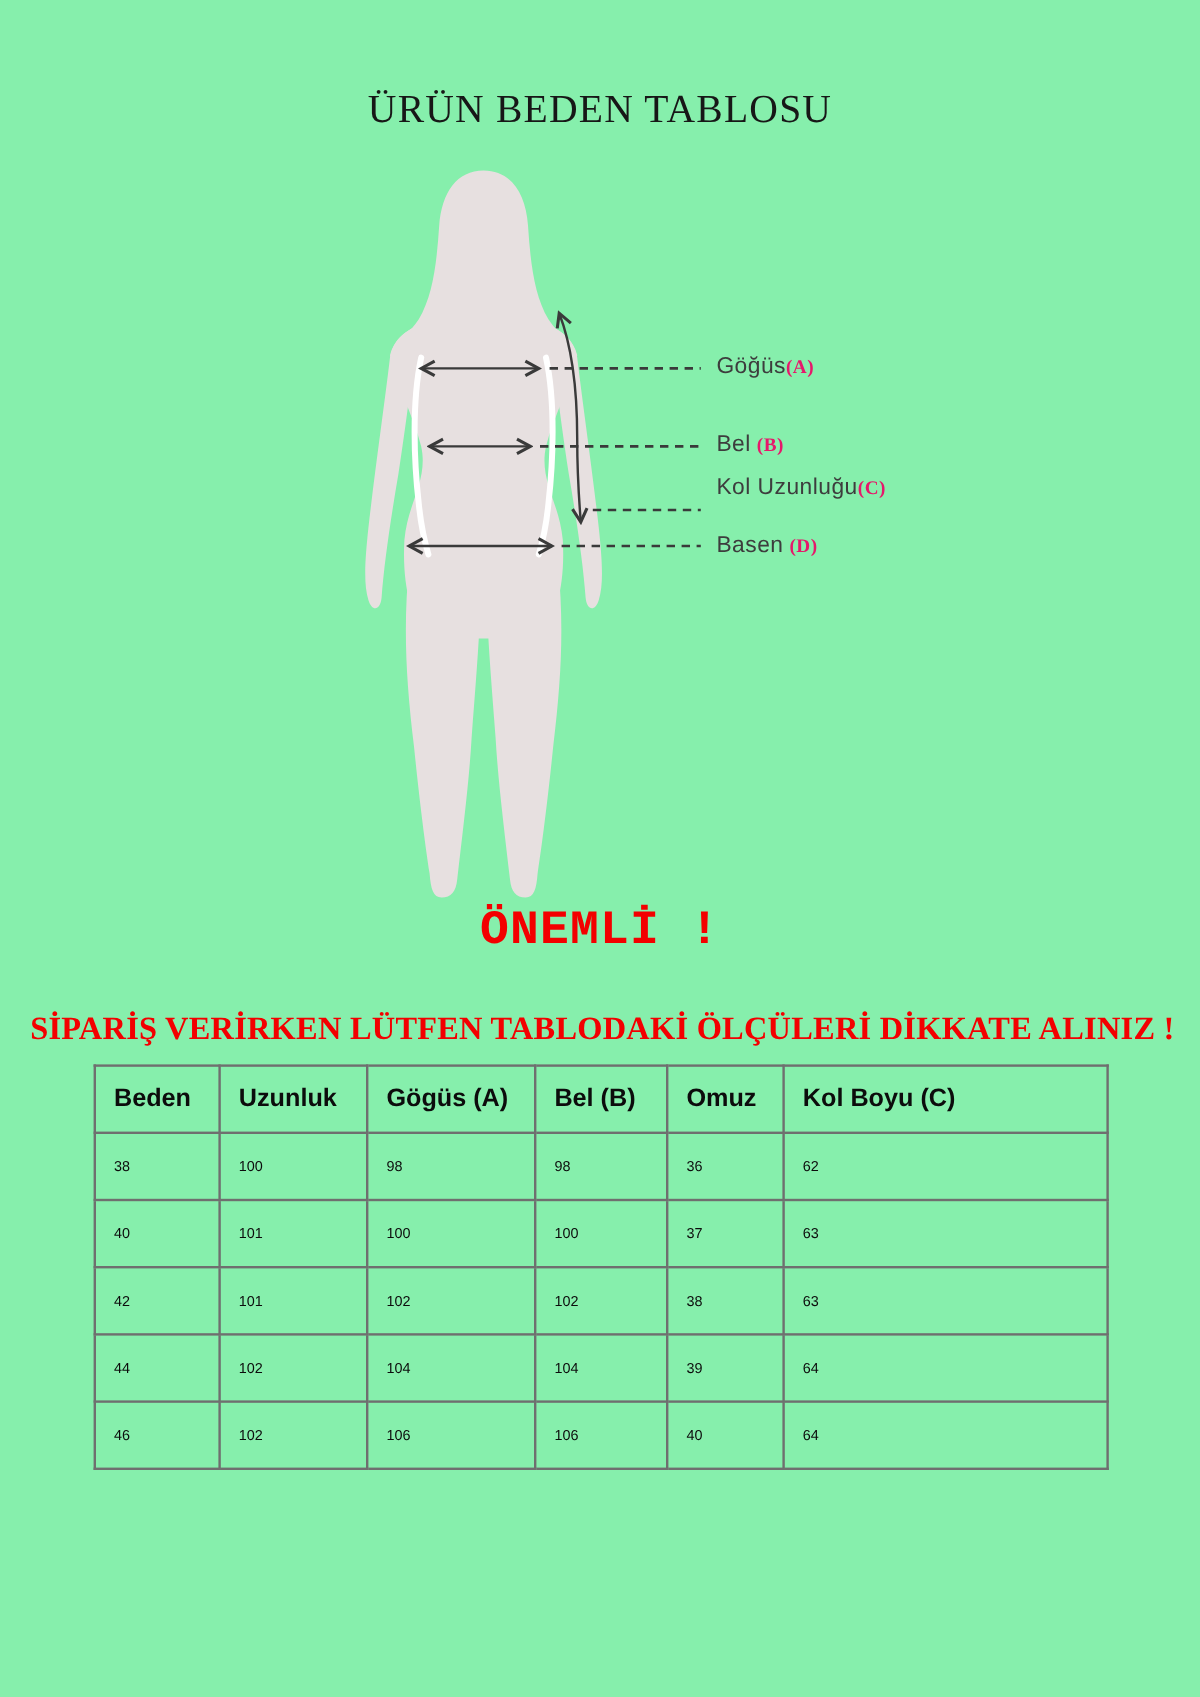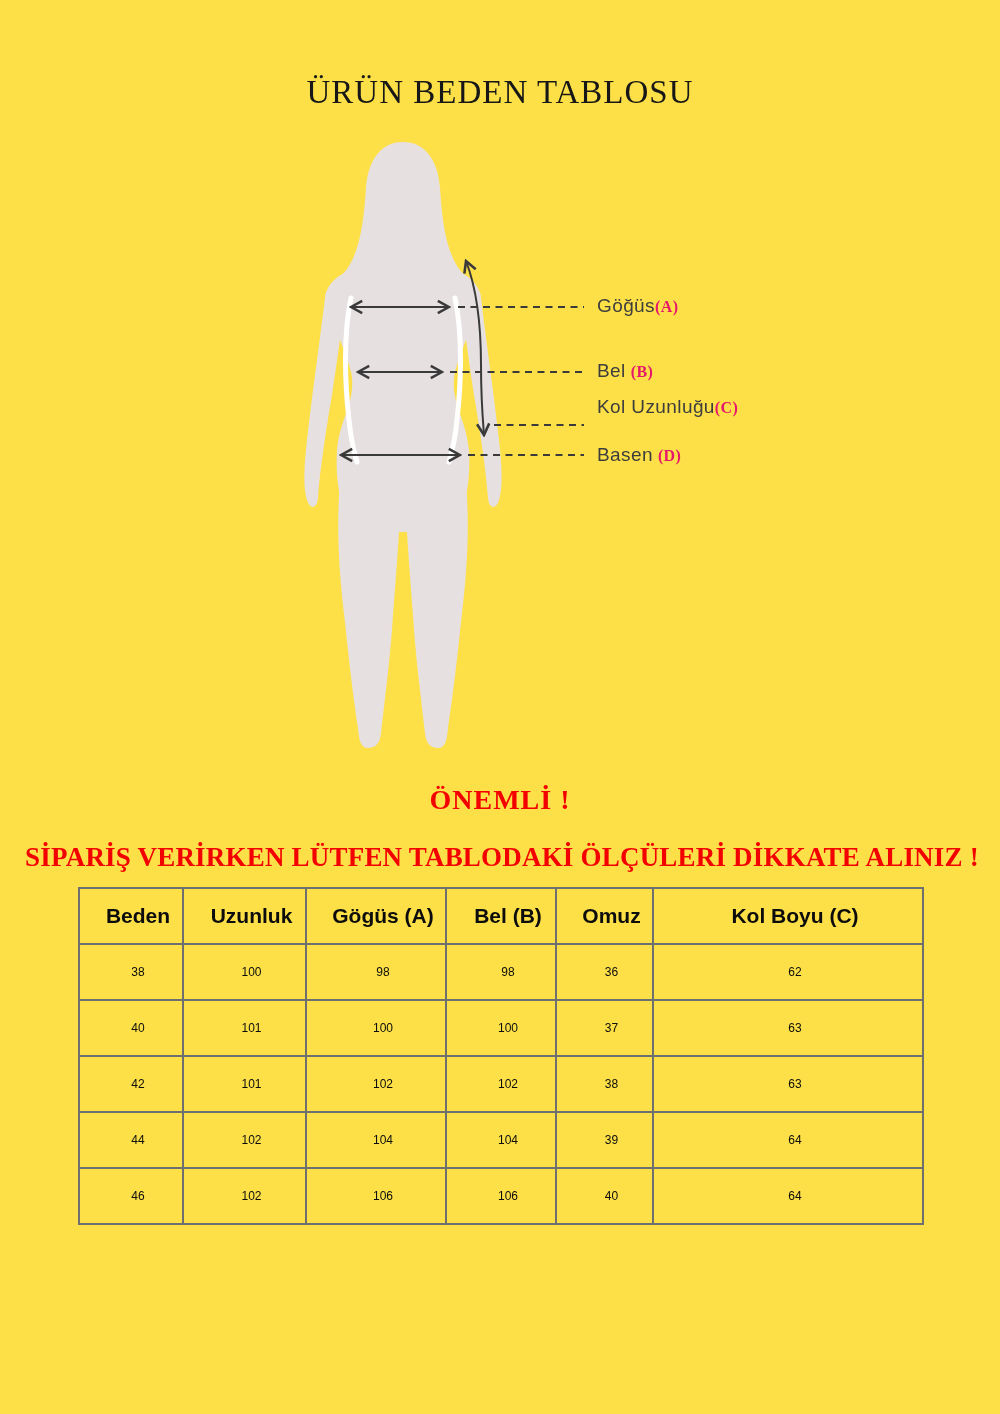--- a/index.html
+++ b/index.html
@@ -1,48 +1,48 @@
 <!DOCTYPE html>
 <html style="--accent-pink: #e6186b; --warning-red: #f30000;"><head>
 <meta charset="utf-8">
 <style>
   html,body{margin:0;padding:0;background:#ffffff;}
   .page{
-    position:relative;width:1000px;height:1414px;background:#fde047;overflow:hidden;
+    position:relative;width:1000px;height:1414px;background:#86efac;overflow:hidden;
     font-family:"Liberation Sans",sans-serif;
   }
   .page-title{
     position:absolute;top:74px;left:0;width:100%;text-align:center;
     font-family:"Liberation Serif",serif;font-size:33px;color:#171717;letter-spacing:1px;
   }
   .figure-svg{position:absolute;left:270px;top:130px;width:340px;height:650px;}
   .m-label{
     position:absolute;font-size:19px;color:#3d3d3d;letter-spacing:0.4px;white-space:nowrap;
   }
   .m-label .code{
     font-family:"Liberation Serif",serif;font-weight:bold;font-size:16px;
     color:var(--accent-pink,#e6186b);
   }
   .m-label .code.gap{margin-left:5px;}
   .important-heading{
-    position:absolute;top:784px;left:0;width:100%;text-align:center;
-    font-family:Liberation Serif, serif;font-weight:bold;font-size:28px;
+    position:absolute;top:754px;left:0;width:100%;text-align:center;
+    font-family:Liberation Mono, monospace;font-weight:bold;font-size:40px;
     color:var(--warning-red,#f30000);letter-spacing:1px;
   }
   .warning-text{
     position:absolute;top:842px;left:2px;width:100%;text-align:center;
     font-family:"Liberation Serif",serif;font-weight:bold;font-size:27px;
     color:var(--warning-red,#f30000);letter-spacing:0.2px;
   }
   table.size-table{
     position:absolute;left:78px;top:887px;width:844px;
     border-collapse:collapse;table-layout:fixed;
   }
   table.size-table th, table.size-table td{
-    border:2px solid #6f6f6f;text-align:center;vertical-align:middle;
+    border:2px solid #6f6f6f;text-align:left;vertical-align:middle;
     height:52px;color:#0c0c0c;padding-left:15px;
   }
   table.size-table th{font-size:21px;font-weight:bold;}
   table.size-table td{font-size:12px;font-weight:normal;}
 </style>
 </head>
 <body>
 
 <div class="page">
 

